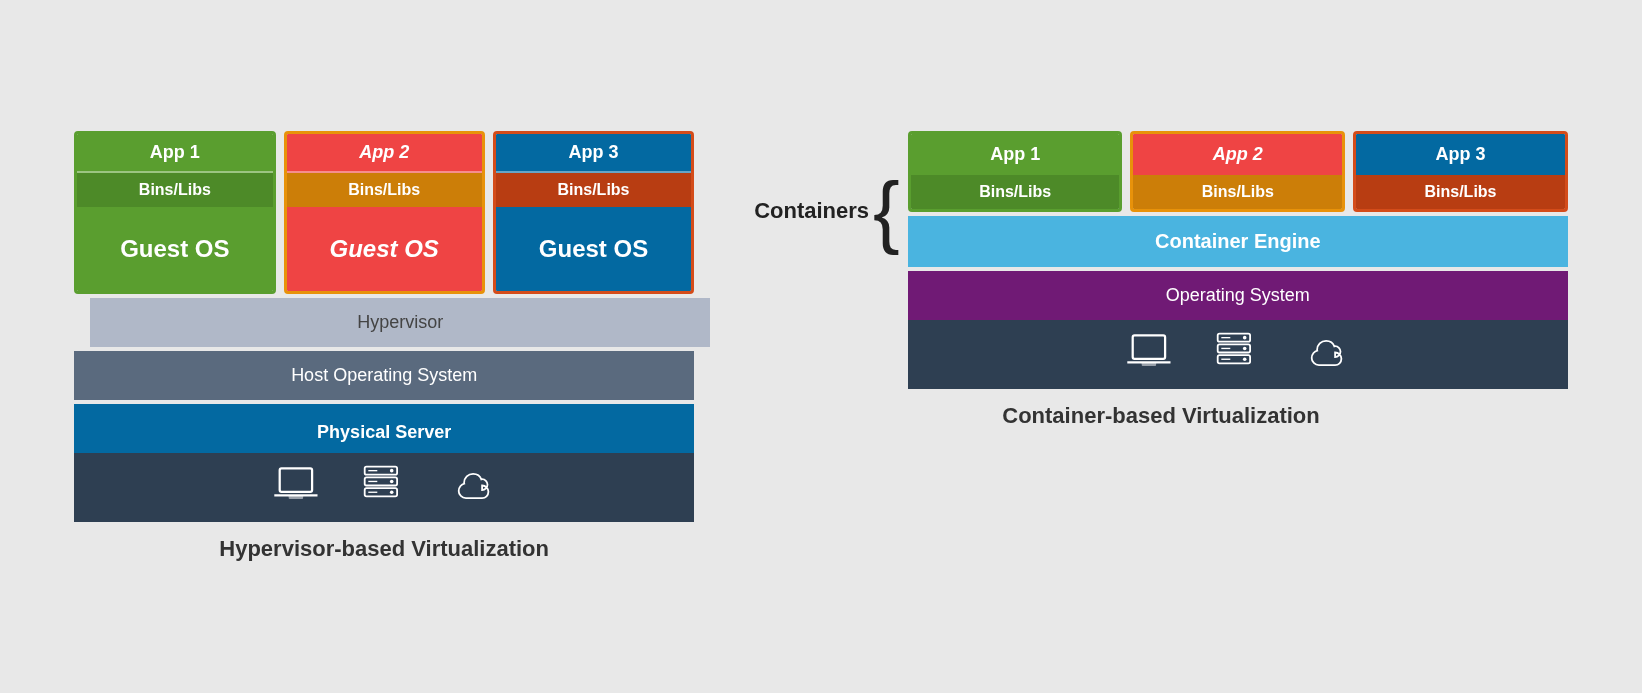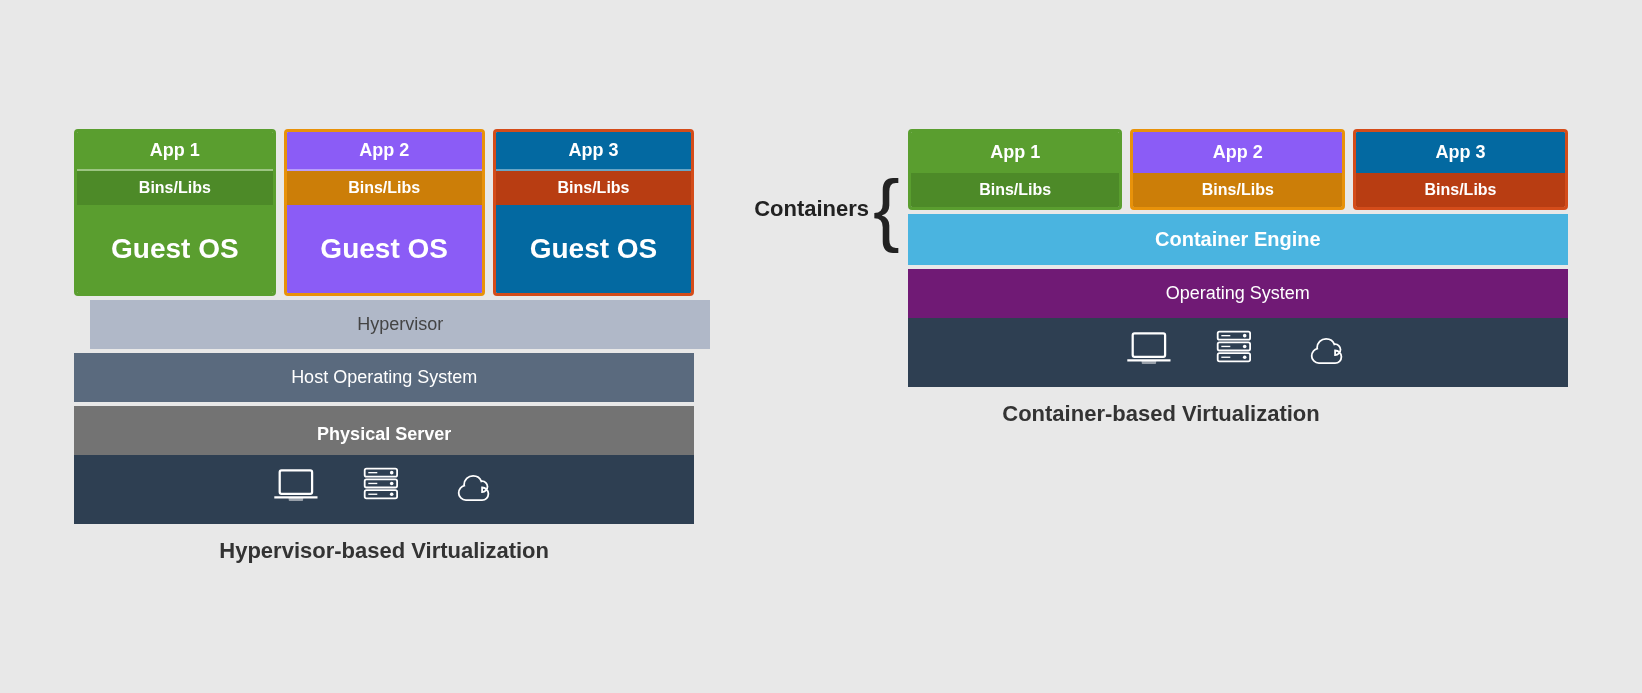--- a/index.html
+++ b/index.html
@@ -60,45 +60,45 @@
     .vm-bins {
       color: white;
       font-weight: bold;
       font-size: 16px;
       text-align: center;
       padding: 8px 0;
     }
     .vm-guestos {
       color: white;
       font-weight: bold;
-      font-size: 28px;
+      font-size: 24px;
       text-align: center;
       padding: 28px 0;
       flex: 1;
     }
 
     .bg-green { background: #5a9e2f; }
     .bg-green-dark { background: #4d8a28; }
-    .bg-orange { background: #8b5cf6; }
+    .bg-orange { background: #ef4444; font-style: italic; }
     .bg-orange-dark { background: #cc7e08; }
     .bg-red { background: #0369a1; }
     .bg-red-dark { background: #b83d12; }
 
     .layer-bar {
       width: 100%;
       text-align: center;
       color: white;
       font-size: 18px;
       padding: 14px 0;
       margin-top: 4px;
     }
     .hypervisor-bar { background: #b0b8c8; color: #444; font-size: 18px; margin-left: 16px; }
     .host-os-bar { background: #5a6a7e; }
     .physical-server-bar {
-      background: #737373;
+      background: #0369a1;
       padding: 18px 0 10px 0;
     }
     .physical-icons {
       display: flex;
       justify-content: center;
       align-items: center;
       gap: 30px;
       padding: 10px 0 14px 0;
       background: #2e3f52;
     }

